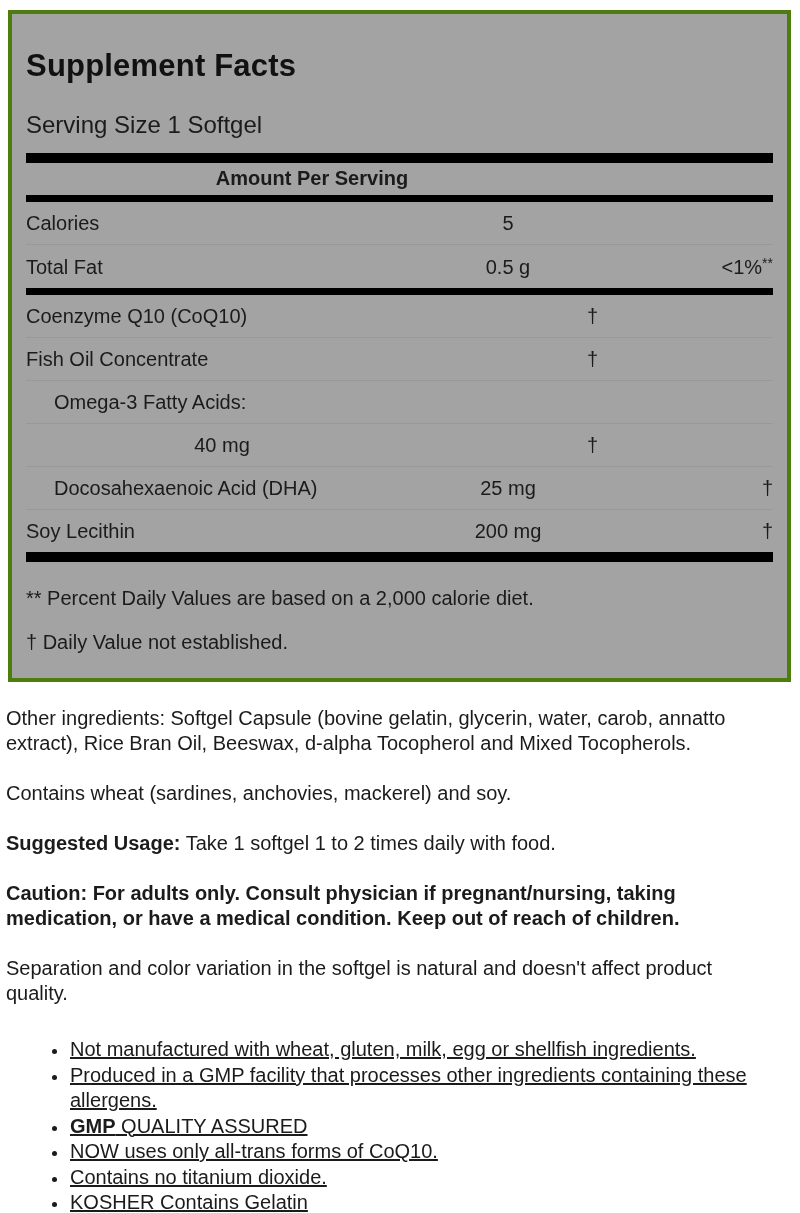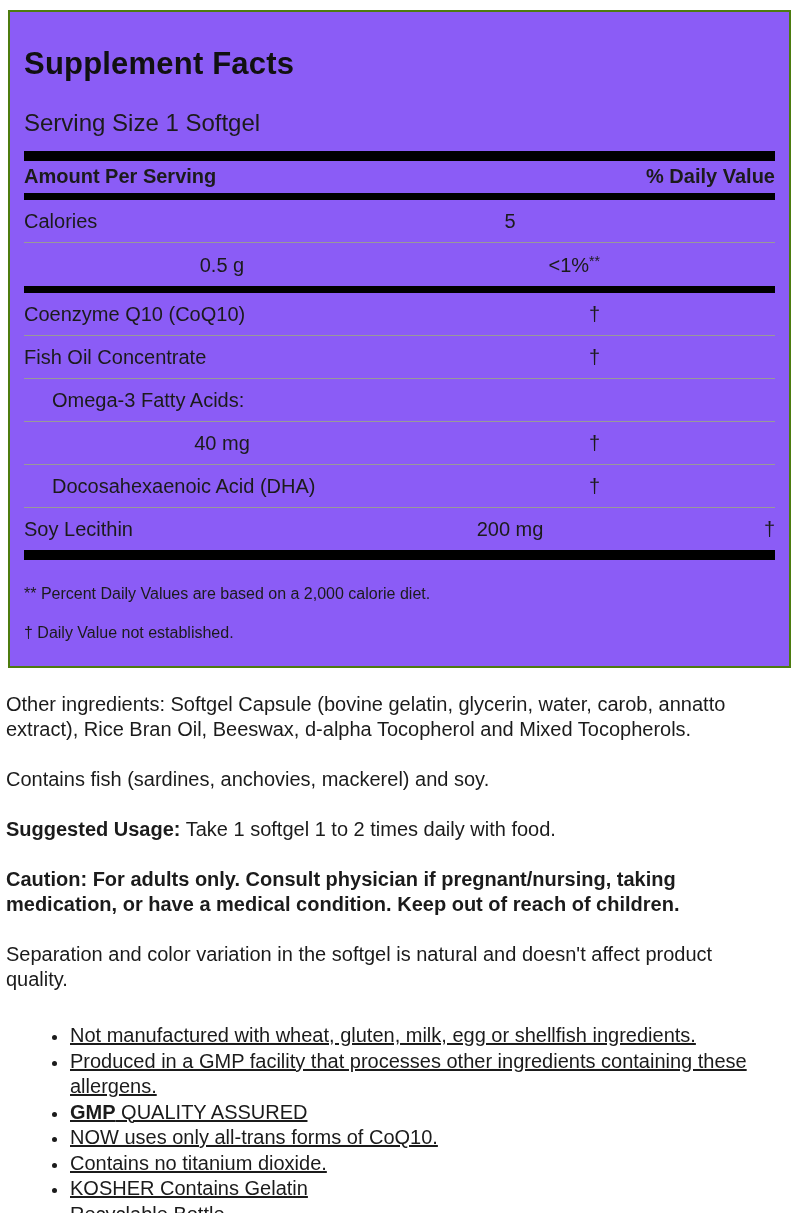--- a/index.html
+++ b/index.html
@@ -8,23 +8,23 @@
     width: 800px;
     height: 1213px;
     font-family: "Liberation Sans", sans-serif;
     color: #1b1b1b;
     overflow: hidden;
   }
 
   
   .facts-box {
     margin: 10px 9px 0 8px;
-    border: 2px solid #4d7c0f;
+    border: 4px solid #4d7c0f;
     padding: 34px 14px 24px 14px;
-    background: #8b5cf6;
+    background: #a3a3a3;
   }
   .panel-title {
     font-size: 31px;
     font-weight: bold;
     letter-spacing: 0.2px;
     color: #111;
   }
   .serving {
     margin-top: 27px;
     font-size: 24px;
@@ -38,20 +38,21 @@
   .bar.close { height: 10px; }
 
   .grid-row {
     display: grid;
     grid-template-columns: 1fr 180px 175px;
     align-items: baseline;
   }
   .hdr-row { padding: 4px 0 5px 0; }
   .hdr-amount {
     grid-column: 1 / 3;
+    text-align: center;
     font-weight: bold;
     font-size: 20px;
   }
   .hdr-dv {
     grid-column: 3;
     text-align: right;
     font-weight: bold;
     font-size: 20px;
   }
 
@@ -65,21 +66,21 @@
   .sep-thin {
     border: none;
     border-top: 1px solid #999;
     height: 0;
   }
   .sep-thick {
     background: #000;
     height: 7px;
   }
 
-  .footnote { font-size: 16px; }
+  .footnote { font-size: 20px; }
   .footnote.first { margin-top: 25px; }
   .footnote + .footnote { margin-top: 21px; }
 
   
   .body-copy {
     margin: 24px 38px 0 6px;
     font-size: 20px;
     line-height: 25px;
   }
   .body-copy p { margin-bottom: 25px; }
@@ -103,33 +104,33 @@
 <div>
 
   <div class="facts-box">
     <div class="panel-title">Supplement Facts</div>
     <div class="serving">Serving Size 1 Softgel</div>
 
     <div class="bar h10"></div>
 
     <div class="grid-row hdr-row">
       <div class="hdr-amount">Amount Per Serving</div>
-      <div class="hdr-dv">% Daily Value</div>
     </div>
 
     <div class="bar h7"></div>
 
     <div class="grid-row row">
       <div class="name">Calories</div>
       <div class="amount">5</div>
       <div class="dv"></div>
     </div>
     <div class="sep-thin"></div>
 
     <div class="grid-row row">
+      <div class="name">Total Fat</div>
       <div class="amount">0.5 g</div>
       <div class="dv"><span>&lt;1%</span><sup>**</sup></div>
     </div>
     <div class="sep-thick"></div>
 
     <div class="grid-row row">
       <div class="name">Coenzyme Q10 (CoQ10)</div>
       <div class="dv">†</div>
     </div>
     <div class="sep-thin"></div>
@@ -148,39 +149,40 @@
     <div class="sep-thin"></div>
 
     <div class="grid-row row indent">
       <div class="amount">40 mg</div>
       <div class="dv">†</div>
     </div>
     <div class="sep-thin"></div>
 
     <div class="grid-row row indent">
       <div class="name">Docosahexaenoic Acid (DHA)</div>
+      <div class="amount">25 mg</div>
       <div class="dv">†</div>
     </div>
     <div class="sep-thin"></div>
 
     <div class="grid-row row">
       <div class="name">Soy Lecithin</div>
       <div class="amount">200 mg</div>
       <div class="dv">†</div>
     </div>
 
     <div class="bar close"></div>
 
     <p class="footnote first">** Percent Daily Values are based on a 2,000 calorie diet.</p>
     <p class="footnote">† Daily Value not established.</p>
   </div>
 
   <div class="body-copy">
     <p>Other ingredients: Softgel Capsule (bovine gelatin, glycerin, water, carob, annatto extract), Rice Bran Oil, Beeswax, d-alpha Tocopherol and Mixed Tocopherols.</p>
-    <p>Contains fish (sardines, anchovies, mackerel) and soy.</p>
+    <p>Contains wheat (sardines, anchovies, mackerel) and soy.</p>
     <p><span class="bold">Suggested Usage:</span><span> Take 1 softgel 1 to 2 times daily with food.</span></p>
     <p class="bold">Caution: For adults only. Consult physician if pregnant/nursing, taking medication, or have a medical condition. Keep out of reach of children.</p>
     <p>Separation and color variation in the softgel is natural and doesn't affect product quality.</p>
 
     <ul class="bullet-list">
       <li><span class="bold"></span><span>Not manufactured with wheat, gluten, milk, egg or shellfish ingredients.</span></li>
       <li><span class="bold"></span><span>Produced in a GMP facility that processes other ingredients containing these allergens.</span></li>
       <li><span class="bold">GMP</span><span> QUALITY ASSURED</span></li>
       <li><span class="bold"></span><span>NOW uses only all-trans forms of CoQ10.</span></li>
       <li><span class="bold"></span><span>Contains no titanium dioxide.</span></li>

